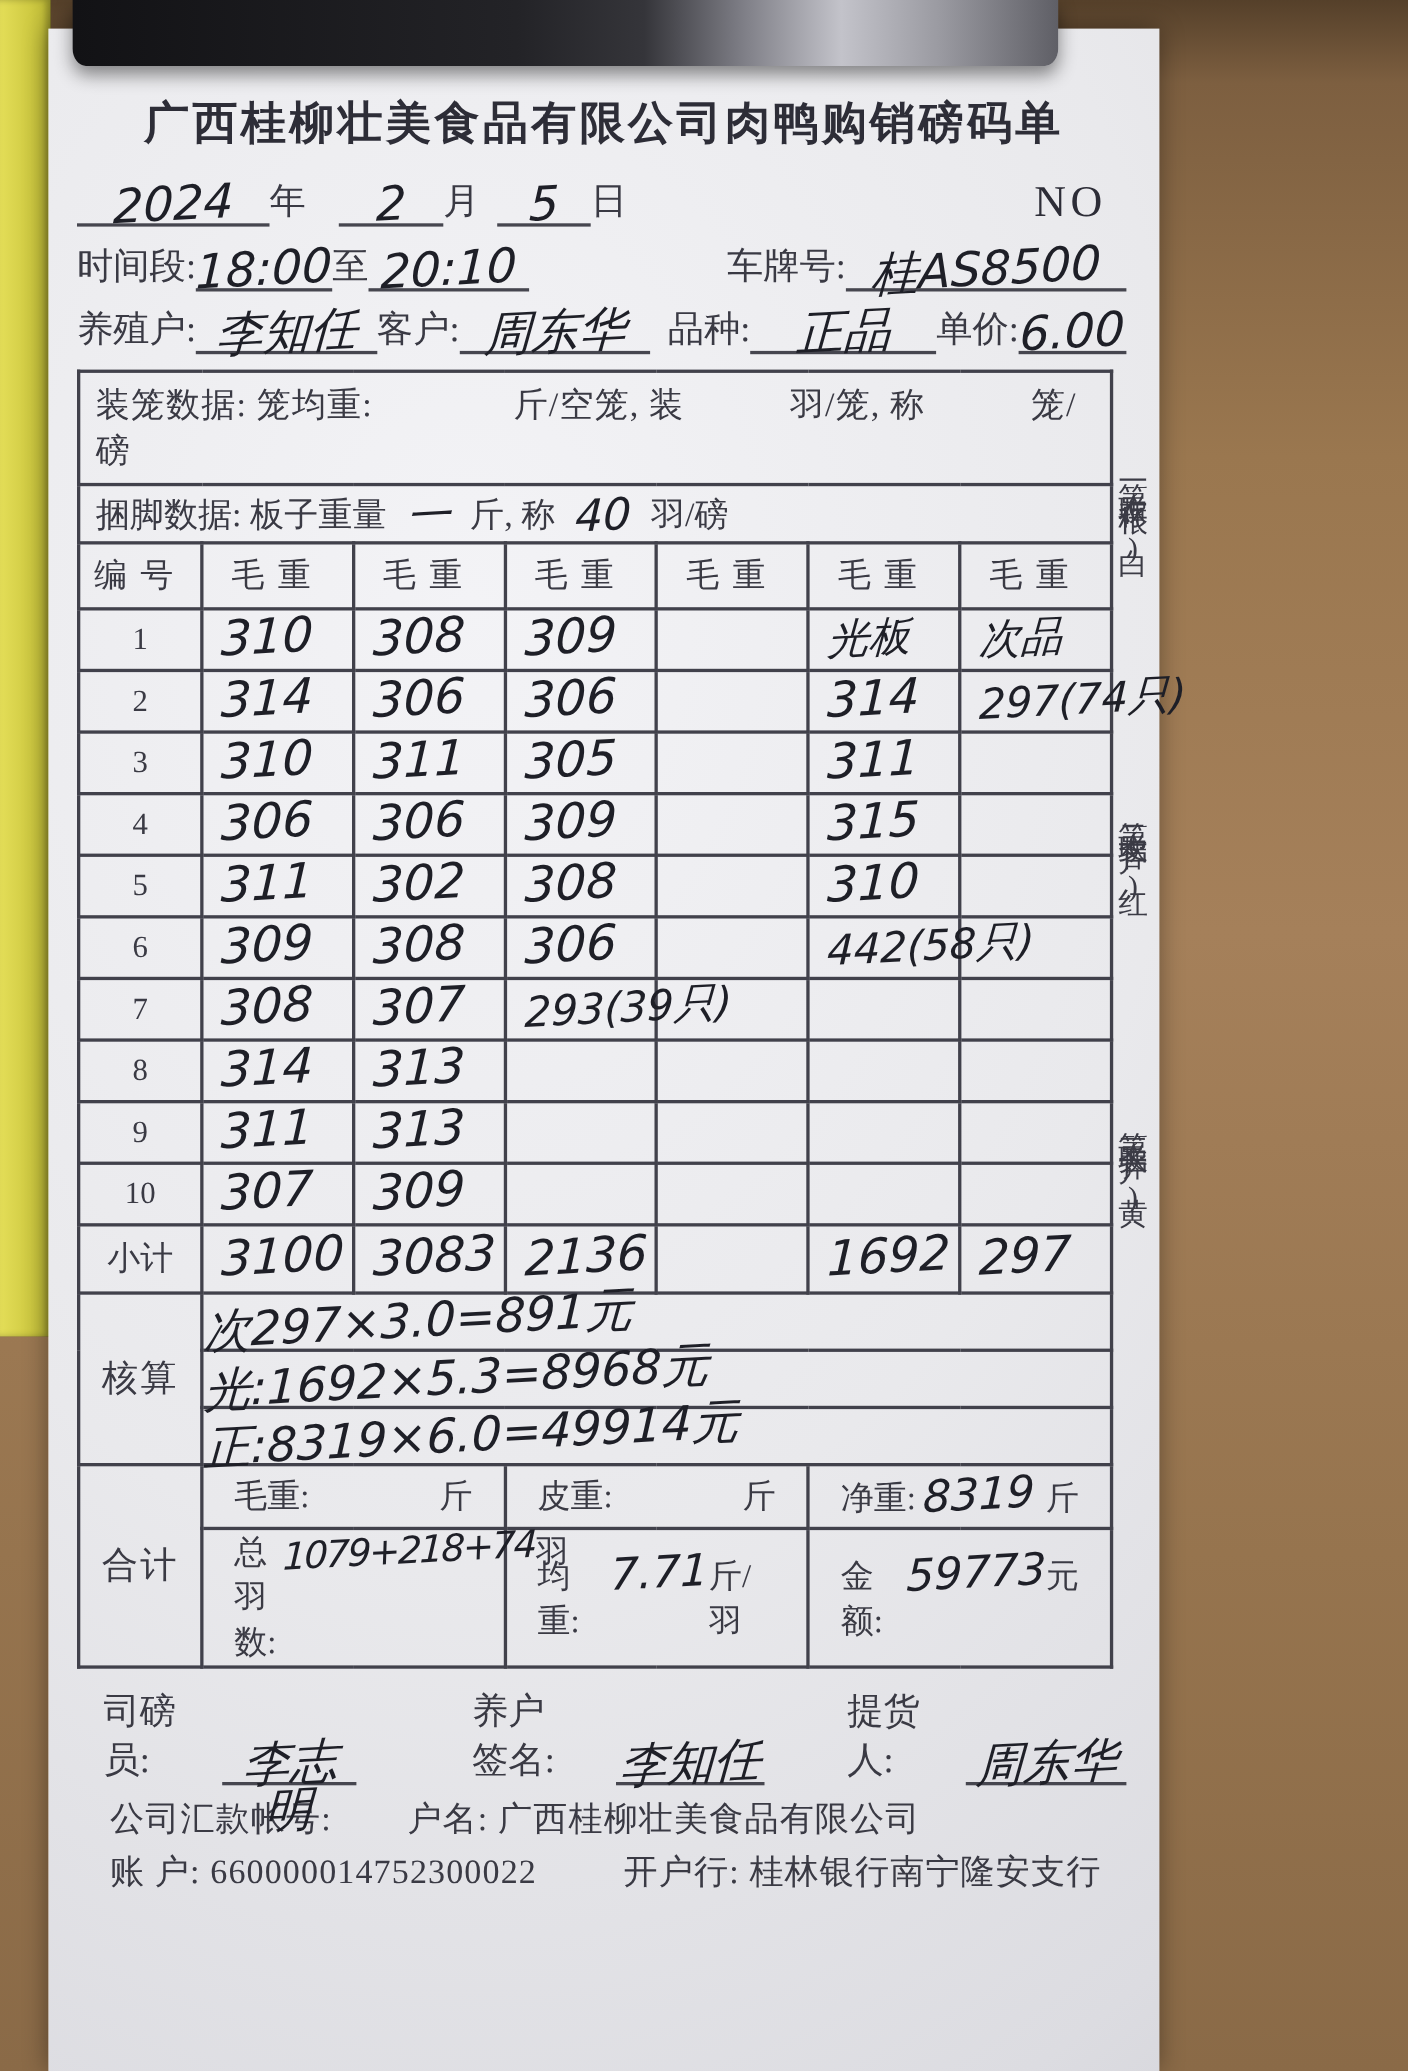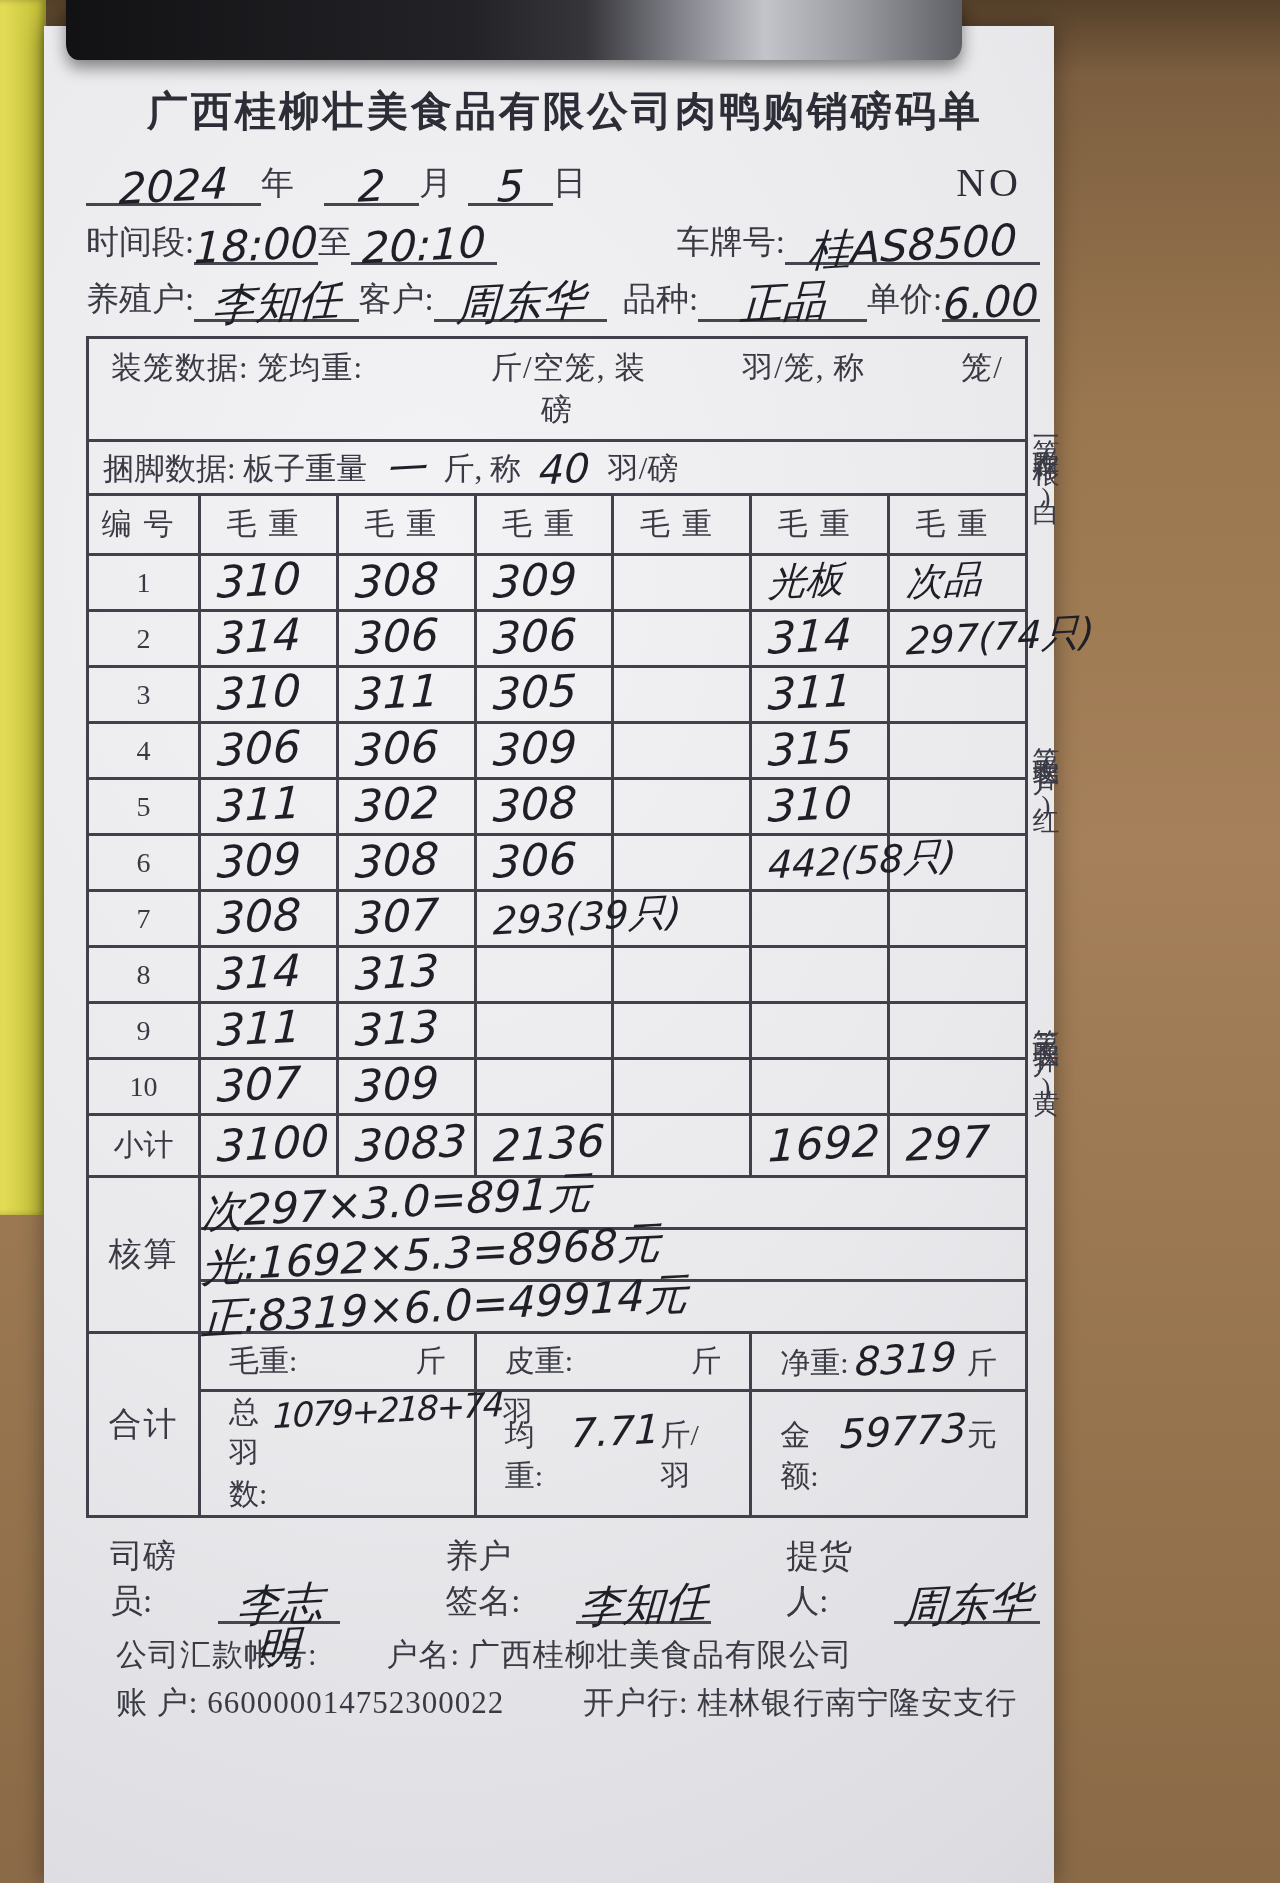--- a/index.html
+++ b/index.html
@@ -8,36 +8,36 @@
     font-family:"Liberation Serif",serif;}
   .strip{position:absolute;left:0;top:0;width:46px;height:1215px;
     background:linear-gradient(90deg,#e4de58 0%,#cfca42 60%,#b7b334 100%);
     box-shadow:inset -4px 0 6px rgba(0,0,0,.25);}
   .paper{position:absolute;left:44px;top:26px;width:1010px;height:1857px;
     background:radial-gradient(130% 95% at 38% 28%,#f3f3f6 0%,#e9e9ec 50%,#dcdce1 85%,#d2d2d8 100%);
     box-shadow:0 0 22px rgba(0,0,0,.4);}
   .clip{position:absolute;left:66px;top:0;width:896px;height:60px;
     background:linear-gradient(90deg,#121215 0%,#232327 45%,#35353a 58%,#7e7e86 68%,#c3c3ca 78%,#9a9aa1 88%,#5f5f66 100%);
     border-radius:0 0 12px 12px / 0 0 16px 16px;box-shadow:0 8px 16px rgba(0,0,0,.45);}
-  .form{position:absolute;left:16px;top:0;width:100%;height:100%;color:#3a3a44;}
+  .form{position:absolute;left:0;top:0;width:100%;height:100%;color:#3a3a44;}
   .title{margin-top:58px;text-align:center;font-size:41px;font-weight:bold;letter-spacing:3px;color:#2d2d37;}
   .row{display:flex;align-items:flex-end;padding:0 30px 0 26px;}
   .lab{font-size:33px;white-space:nowrap;}
   .blank{display:inline-block;border-bottom:3px solid #46464f;text-align:center;height:42px;}
   .hw{display:inline-block;font-family:"DejaVu Sans",sans-serif;font-style:italic;color:#1e1f27;
       transform:rotate(-3deg) skewX(-5deg);line-height:1;}
   .hw-top{font-size:43px;position:relative;top:4px;}
   .serial{margin-left:auto;display:flex;align-items:flex-end;}
   .serial .no{font-size:40px;letter-spacing:4px;margin-right:18px;color:#2d2d37;}
   .serial .digits{font-family:"DejaVu Sans Mono",monospace;font-size:45px;letter-spacing:5px;color:#cd5a68;}
   table.main{border-collapse:collapse;table-layout:fixed;width:942px;margin:14px 0 0 26px;}
   table.main td{border:3px solid #41414b;padding:0;overflow:visible;}
   td.c-no{width:112px;text-align:center;}
   .cage-cell{font-size:31px;padding:8px 14px !important;letter-spacing:1px;}
-  tr.cage{height:74px;text-align:center;} tr.tie{height:50px;} tr.head{height:60px;}
+  tr.cage{height:74px;} tr.tie{height:50px;} tr.head{height:60px;}
   tr.data{height:56px;} tr.sub{height:62px;} tr.calc{height:52px;} tr.tot{height:58px;}
   .tie-line{display:flex;align-items:baseline;padding:3px 14px;font-size:31px;}
   .tie-line .hw{font-size:40px;margin:0 18px;position:relative;top:4px;}
   .hdr{font-size:30px;text-align:center;letter-spacing:12px;}
   .pnum{font-size:28px;}
   td .hw.cellv{font-size:44px;padding-left:16px;position:relative;top:-2px;white-space:nowrap;}
   td .hw.cellv.small{font-size:38px;}
   .calc-line{padding-left:46px;}
   .calc-line .hw{font-size:43px;white-space:nowrap;}
   .klab{font-size:33px;text-align:center;letter-spacing:2px;}

